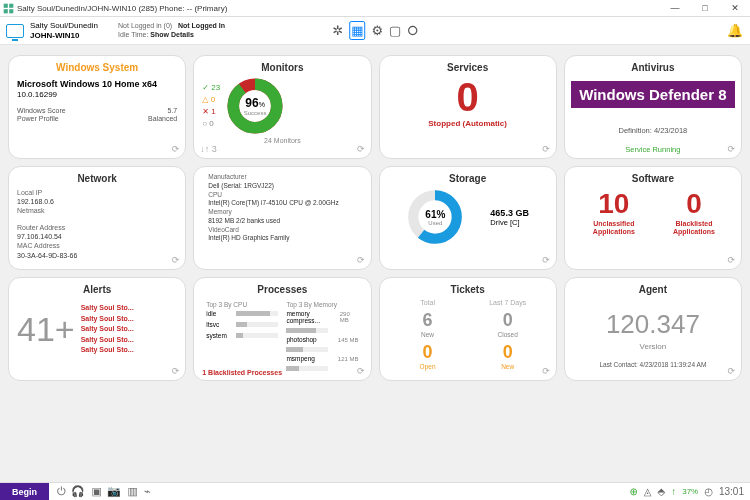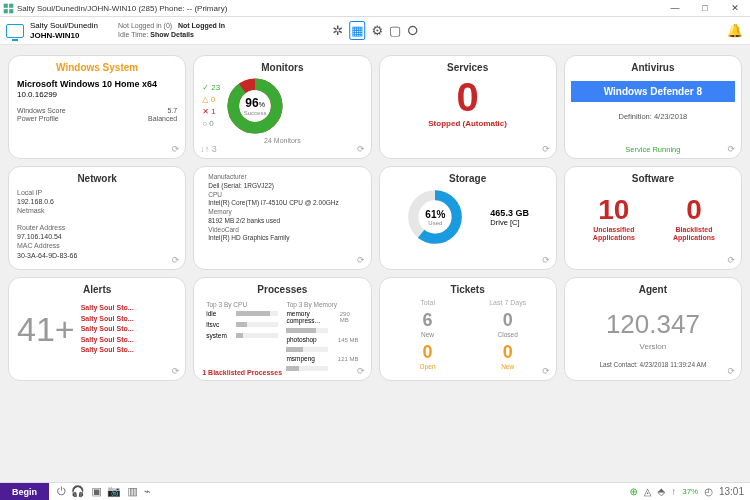--- a/index.html
+++ b/index.html
@@ -35,31 +35,31 @@
 .mon-list .err{color:#c62828}
 .mon-list .neutral{color:#888}
 .donut{width:58px;height:58px;position:relative}
 .donut svg{transform:rotate(-90deg)}
 .donut-c{position:absolute;inset:0;display:flex;flex-direction:column;align-items:center;justify-content:center}
 .donut-c .pct{font-size:12px;font-weight:bold}
 .donut-c .lbl{font-size:6px;color:#888}
 .mon-sub{text-align:center;font-size:7px;color:#888;margin-top:2px}
 .big-num{font-size:40px;font-weight:bold;color:#c62828;text-align:center;line-height:1}
 .sub-lbl{text-align:center;font-size:8px;color:#c62828;font-weight:bold;margin-top:2px}
-.av-banner{background:#3b82f6;color:#fff;text-align:center;padding:5px;font-weight:bold;font-size:10px;margin:4px -2px}
-.av-def{text-align:center;font-size:7.5px;color:#555;margin-top:6px}
+.av-banner{background:#701a75;color:#fff;text-align:center;padding:5px;font-weight:bold;font-size:15px;margin:4px -2px}
+.av-def{text-align:center;font-size:7.5px;color:#555;margin-top:14px}
 .av-status{text-align:center;font-size:7.5px;color:#3aaa35;position:absolute;bottom:4px;left:0;right:0}
 .net-body{font-size:7px;color:#333;line-height:1.3}
 .net-body .nlbl{color:#666}
 .hw-body{font-size:6.5px;color:#333;line-height:1.35;padding-left:6px}
 .hw-body .hlbl{color:#666}
 .stor-body{display:flex;align-items:center;justify-content:center;gap:26px}
 .stor-txt{font-size:7.5px;text-align:left}
 .stor-txt .v{font-weight:bold;font-size:9px}
-.sw-body{display:flex;justify-content:flex-start;text-align:center;margin-top:6px}
+.sw-body{display:flex;justify-content:flex-start;text-align:center;}
 .sw-num{font-size:28px;font-weight:bold;color:#c62828}
 .sw-lbl{font-size:7px;color:#c62828;font-weight:bold;line-height:1.1}
 .alerts-body{display:flex;align-items:center;gap:6px;margin-top:4px}
 .alerts-num{font-size:34px;color:#999;font-weight:300}
 .alerts-list{font-size:7px;color:#c62828;font-weight:bold;line-height:1.5}
 .proc-body{display:flex;gap:8px;font-size:6.5px;padding:2px 4px}
 .proc-col{flex:1}
 .proc-col .ph{color:#888;margin-bottom:2px}
 .proc-col .row{display:flex;justify-content:space-between;align-items:center;margin-bottom:4px}
 .bar{width:42px;height:5px;background:#eee;position:relative}

